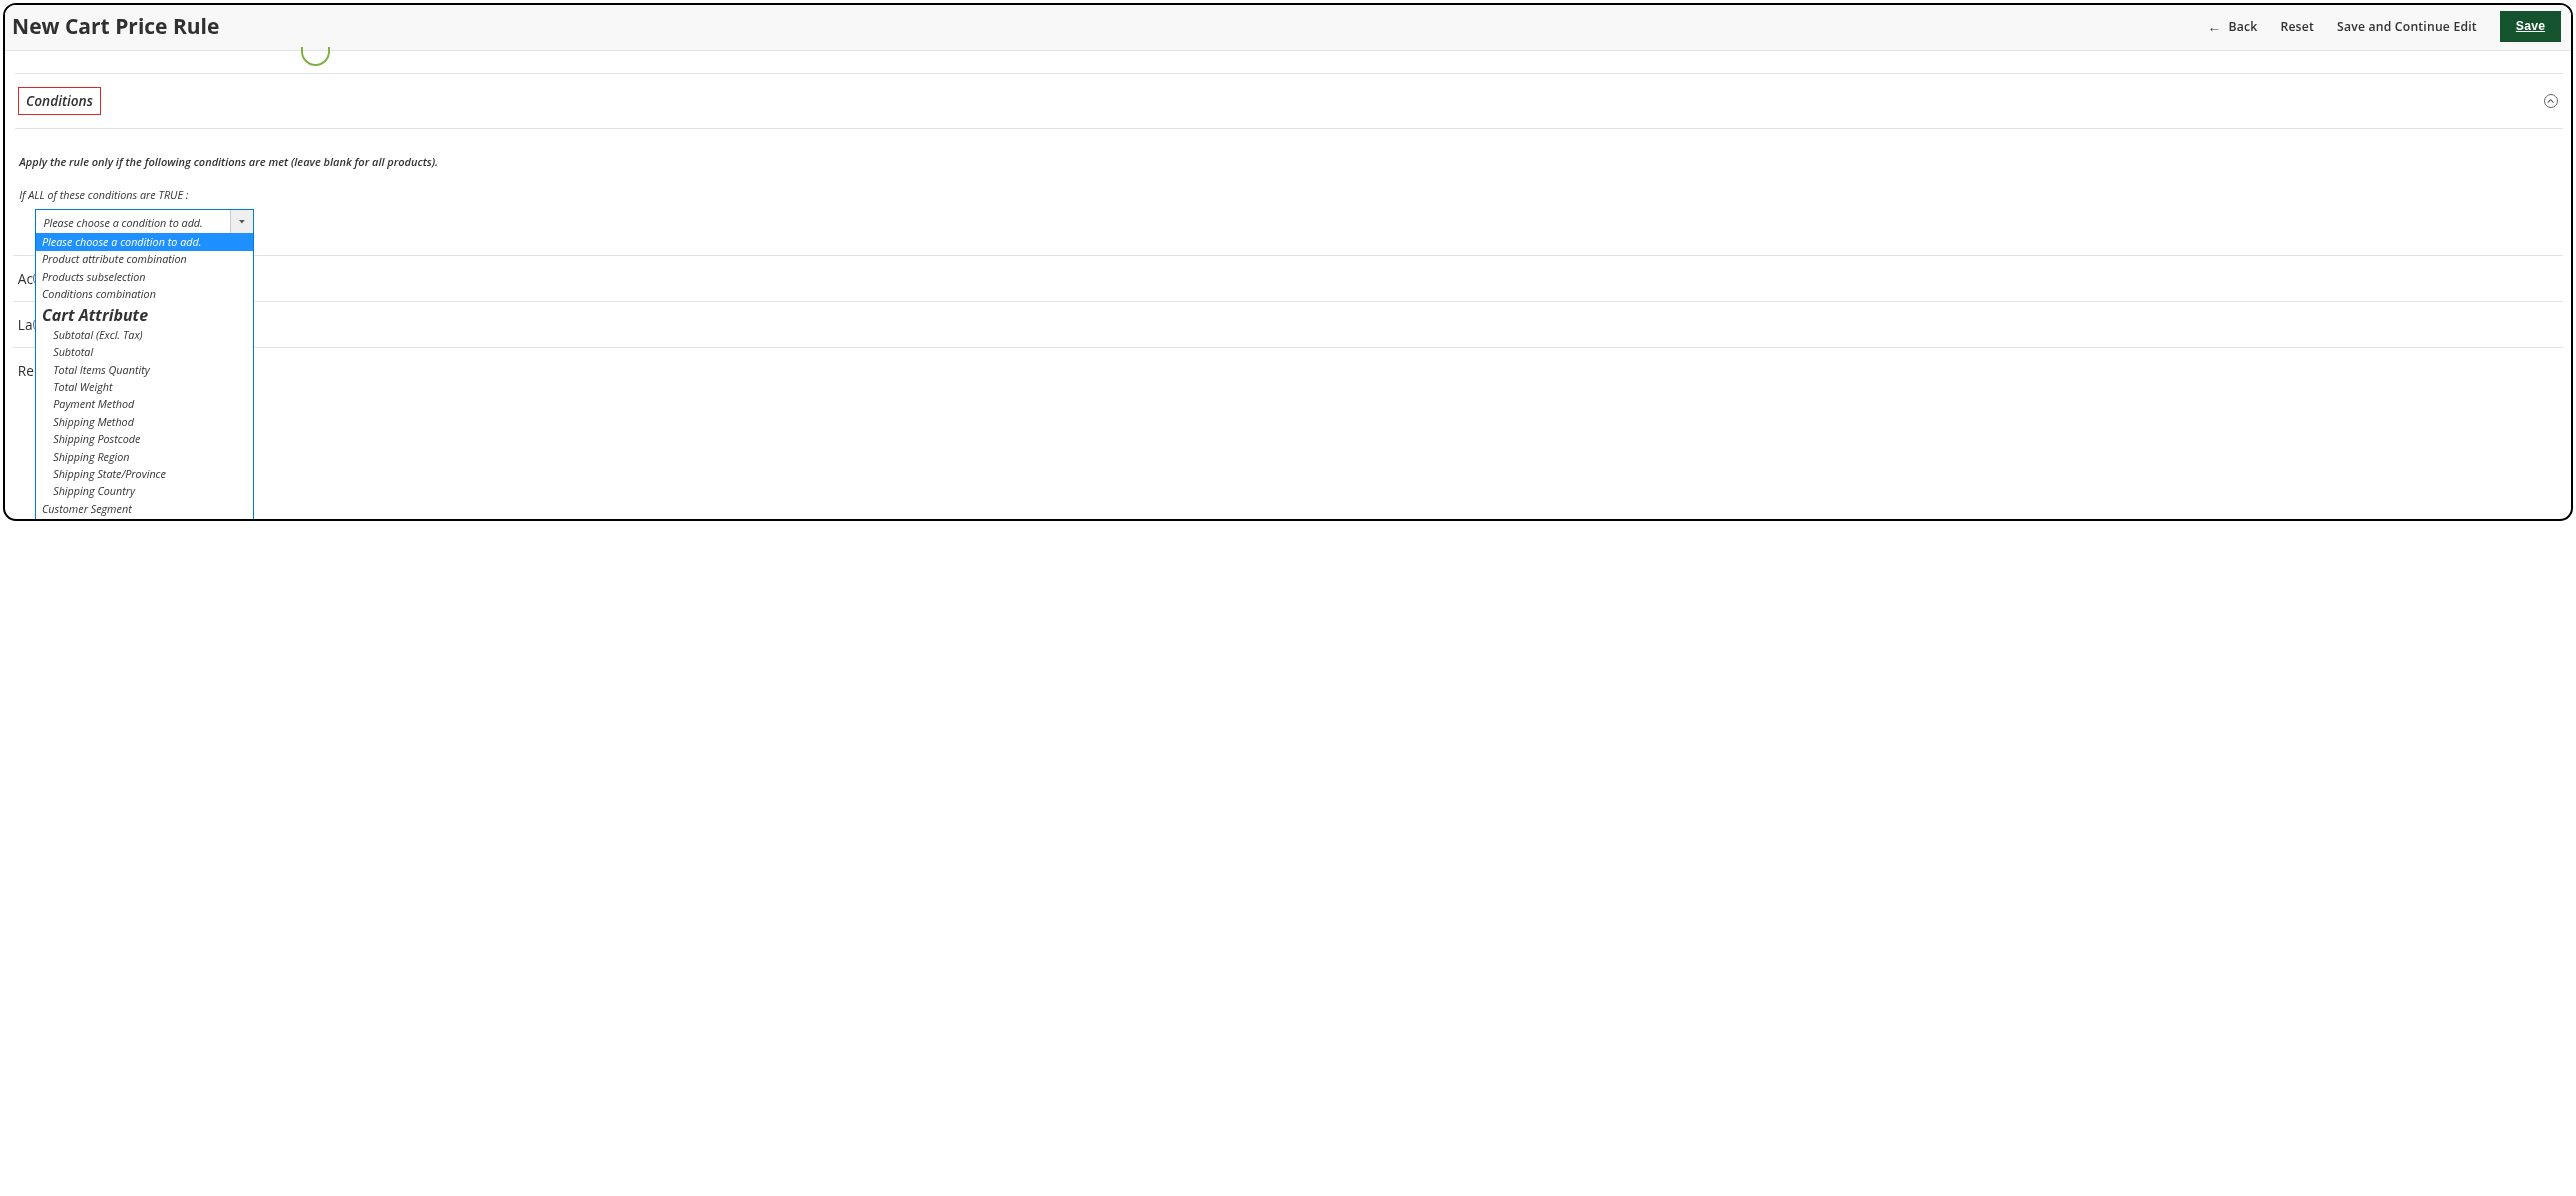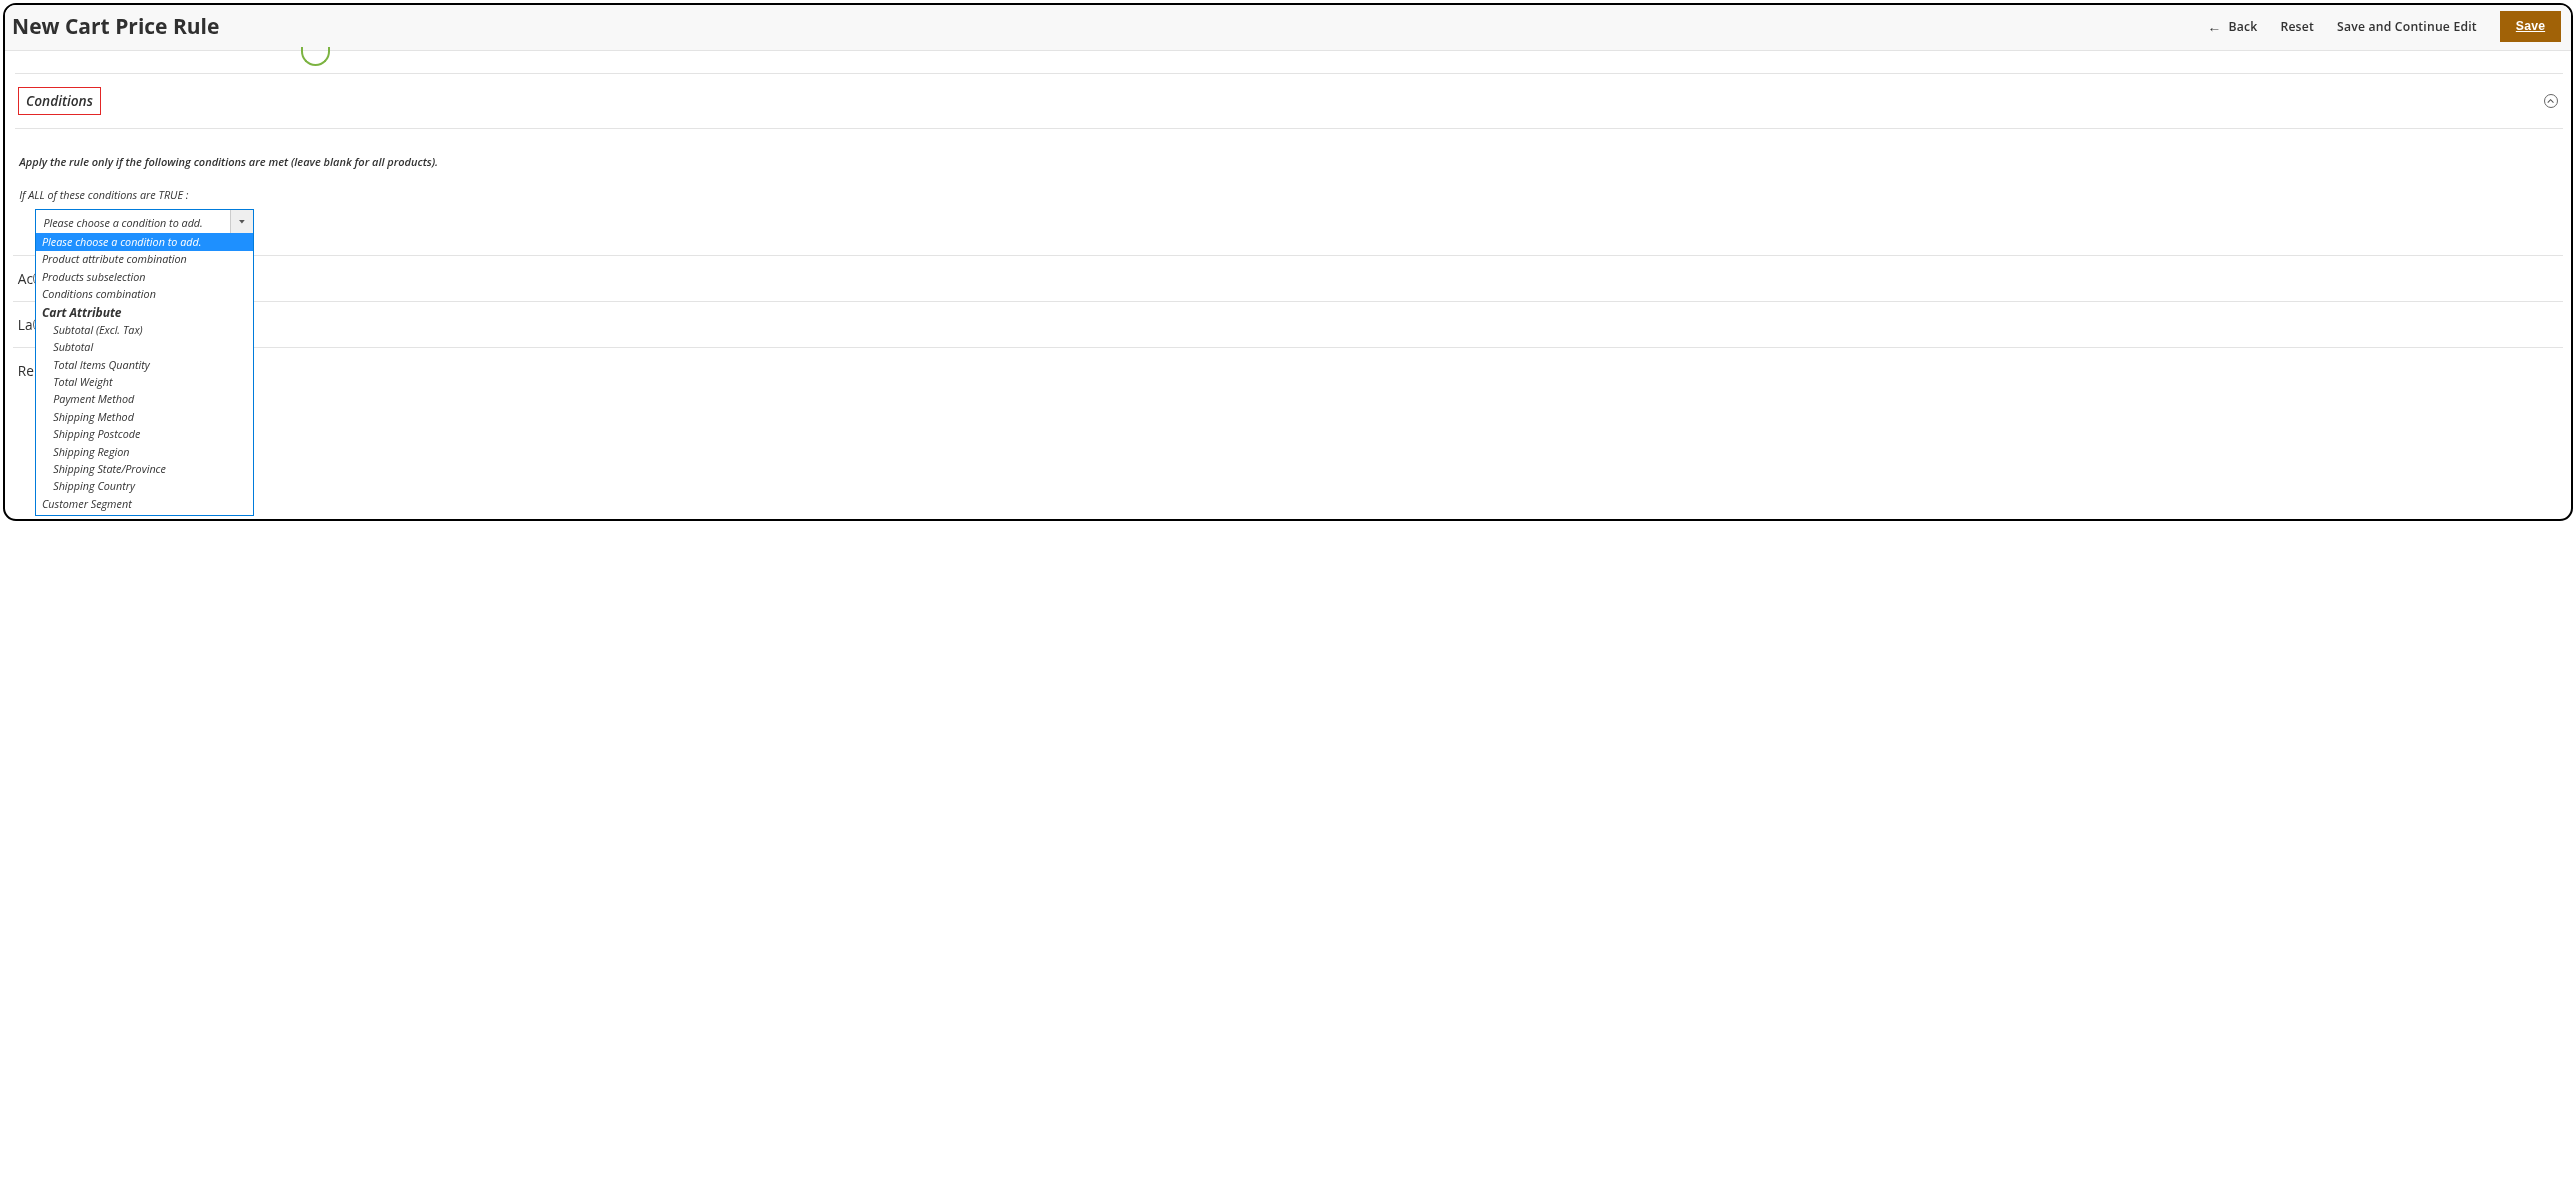--- a/index.html
+++ b/index.html
@@ -39,21 +39,21 @@
     .action-link {
       font-size: 12.2px;
       font-weight: 600;
       color: #333;
       cursor: pointer;
       letter-spacing: 0.2px;
     }
     .back-link { display: flex; align-items: center; gap: 7.2px; }
     .back-arrow { font-size: 13.7px; font-weight: 700; }
     .save-btn {
-      background: #a16207;
+      background: #14532d;
       color: #fff;
       border: none;
       padding: 8.6px 16px;
       font-size: 12.2px;
       font-weight: 600;
       cursor: pointer;
       letter-spacing: 0.2px;
       text-decoration: underline;
     }
     .content { padding: 10px 8.6px 0 10px; font-style: italic; }
@@ -135,21 +135,21 @@
       padding-bottom: 2.2px;
     }
     .dropdown-item {
       padding: 0.7px 5.8px 0.7px 5.8px;
       font-size: 10.8px;
       color: #333;
       cursor: pointer;
       line-height: 16px;
     }
     .dropdown-item.selected { background: #1e90ff; color: #fff; }
-    .dropdown-group { font-weight: 700; padding: 0.7px 5.8px; font-size: 12px; }
+    .dropdown-group { font-weight: 700; padding: 0.7px 5.8px; font-size: 16px; }
     .dropdown-sub { padding-left: 17px; }
     .lower-sections { padding: 0 8.6px 14.4px 8.6px; }
     .lower-panel {
       border-top: 0.7px solid #e3e3e3;
       padding: 13px 4.3px;
       display: flex;
       align-items: center;
       cursor: pointer;
     }
     .lower-title-prefix {

